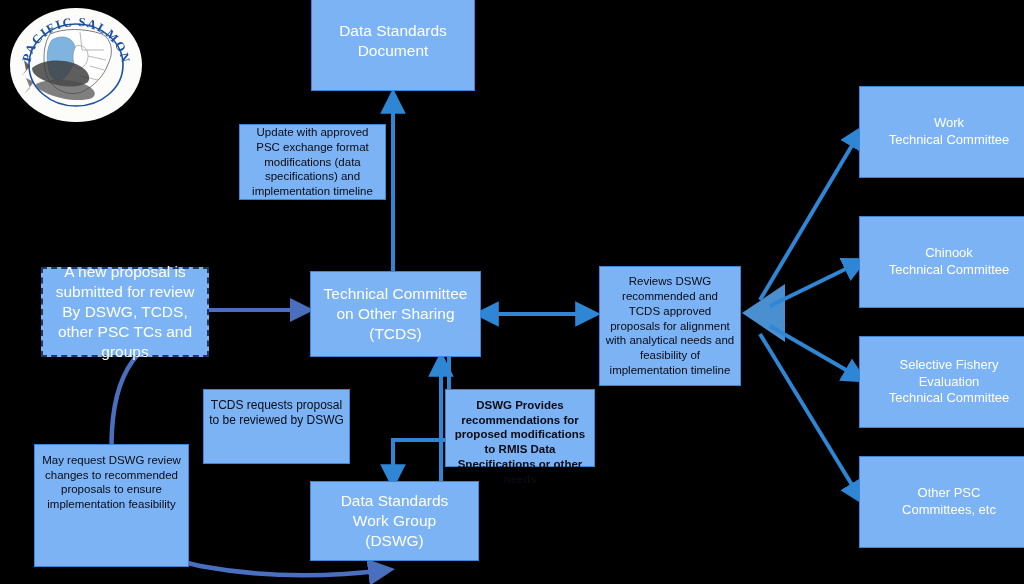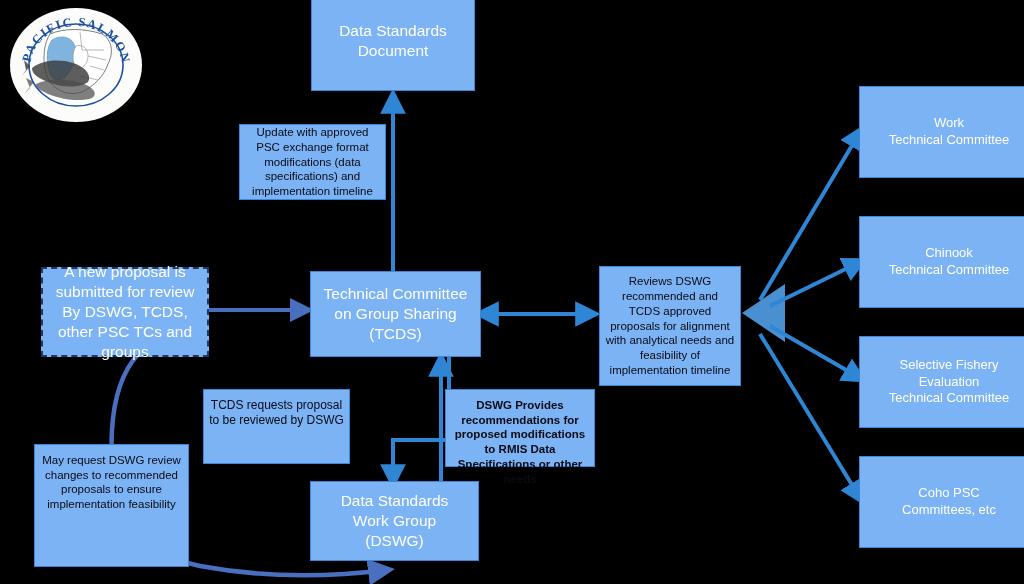--- a/index.html
+++ b/index.html
@@ -143,21 +143,21 @@
     <div>Update with approved PSC exchange format modifications (data specifications) and implementation timeline</div>
   </div>
 
   <div class="box box-white dashed t-big" style="left:25px; top:267px; width:168px; height:90px; padding:16px 4px;margin-left:16px;">
     <div>A new proposal is submitted for review By DSWG, TCDS, other PSC TCs and groups</div>
   </div>
 
   <div class="box box-white t-big" style="left:310px; top:271px; width:171px; height:86px;">
     <div>
       <div>Technical Committee</div>
-      <div>on Group Sharing</div>
+      <div>on Other Sharing</div>
       <div>(TCDS)</div>
     </div>
   </div>
 
   <div class="box box-black t-xs" style="left:599px; top:266px; width:142px; height:120px; padding:2px 5px;">
     <div>Reviews DSWG recommended and TCDS approved proposals for alignment with analytical needs and feasibility of implementation timeline</div>
   </div>
 
   <div class="box box-black t-sm top-align pad-t" style="left:203px; top:389px; width:147px; height:75px; padding-left:5px; padding-right:5px;">
     <div>TCDS requests proposal to be reviewed by DSWG</div>
@@ -196,21 +196,21 @@
   <div class="box box-white t-mid" style="left:859px; top:336px; width:180px; height:92px;">
     <div>
       <div>Selective Fishery</div>
       <div>Evaluation</div>
       <div>Technical Committee</div>
     </div>
   </div>
 
   <div class="box box-white t-mid" style="left:859px; top:456px; width:180px; height:92px;">
     <div>
-      <div>Coho PSC</div>
+      <div>Other PSC</div>
       <div>Committees, etc</div>
     </div>
   </div>
 
   <svg id="logo" viewBox="0 0 136 118">
     <defs>
       <path id="arcpath" d="M 22,62 A 46,42 0 0 1 114,62"></path>
       <path id="arcpath2" d="M 116,60 A 46,42 0 0 1 30,84"></path>
     </defs>
     <ellipse cx="68" cy="59" rx="66" ry="57" fill="#FCFCFA"></ellipse>

